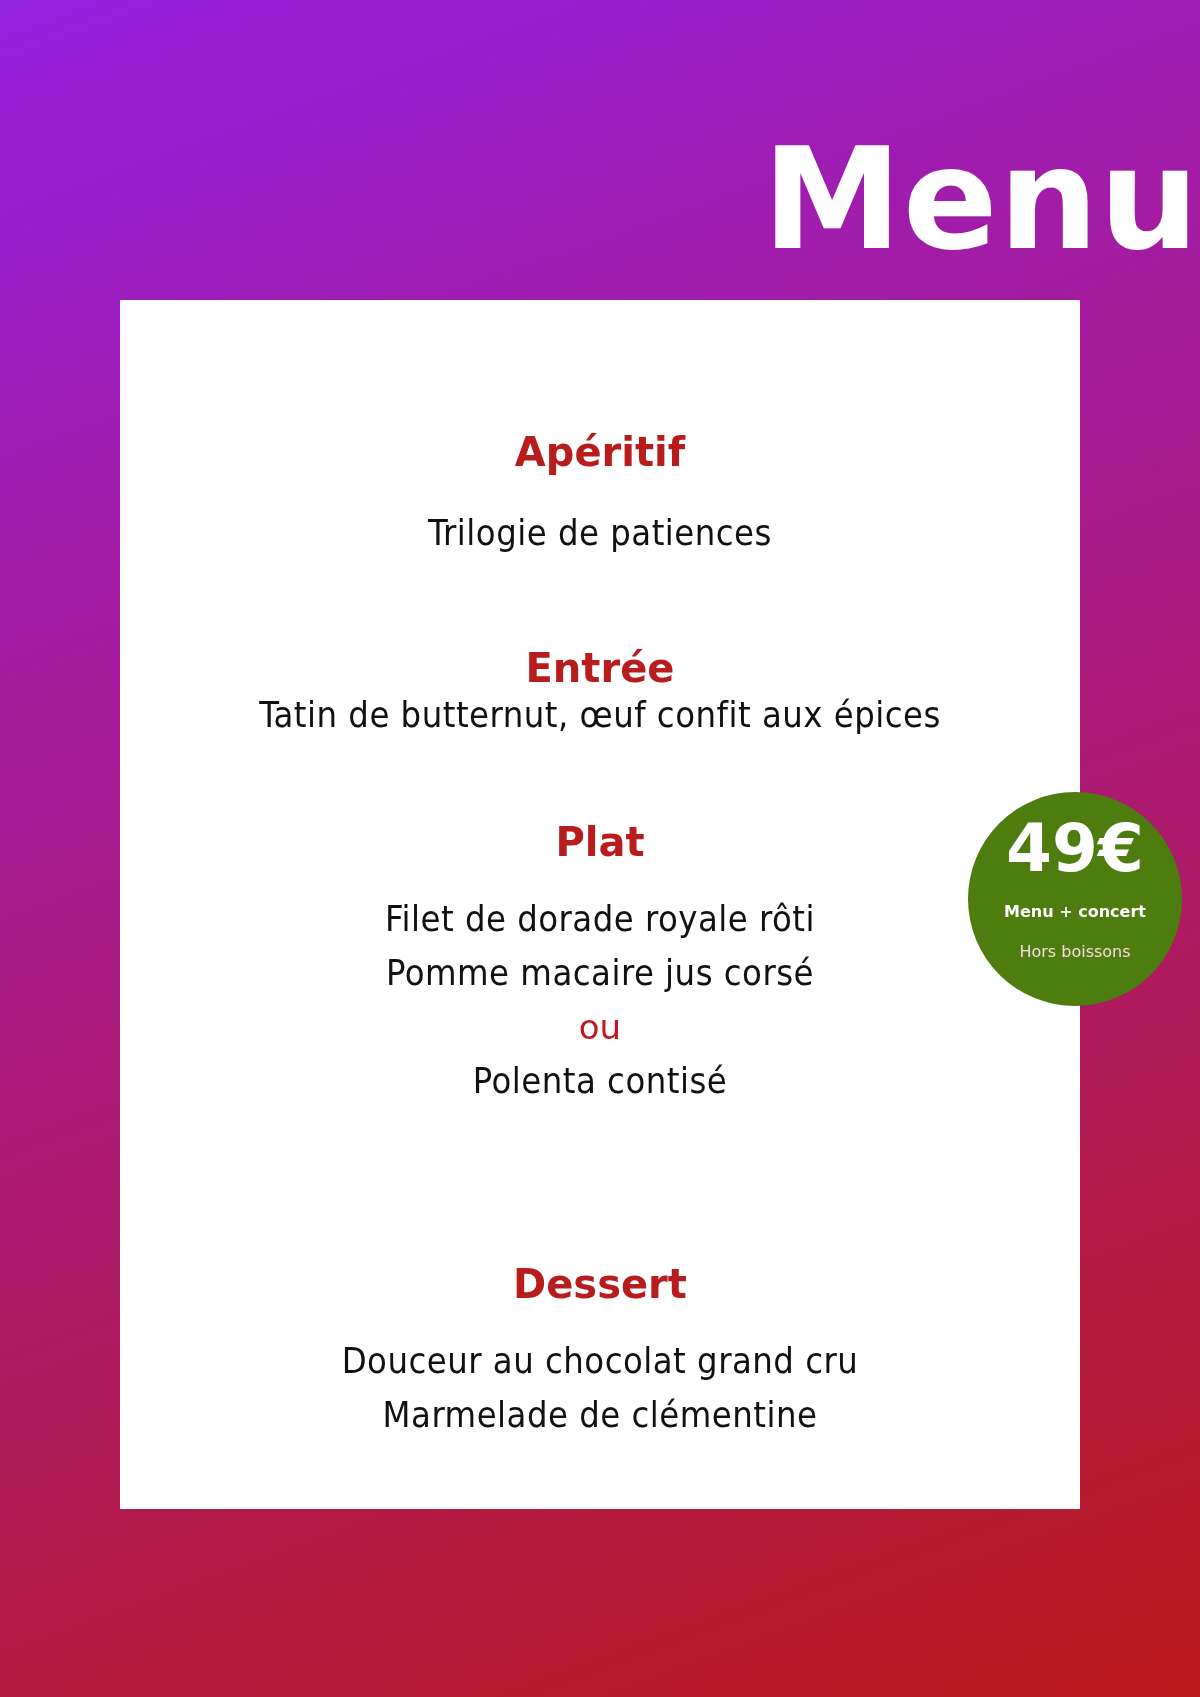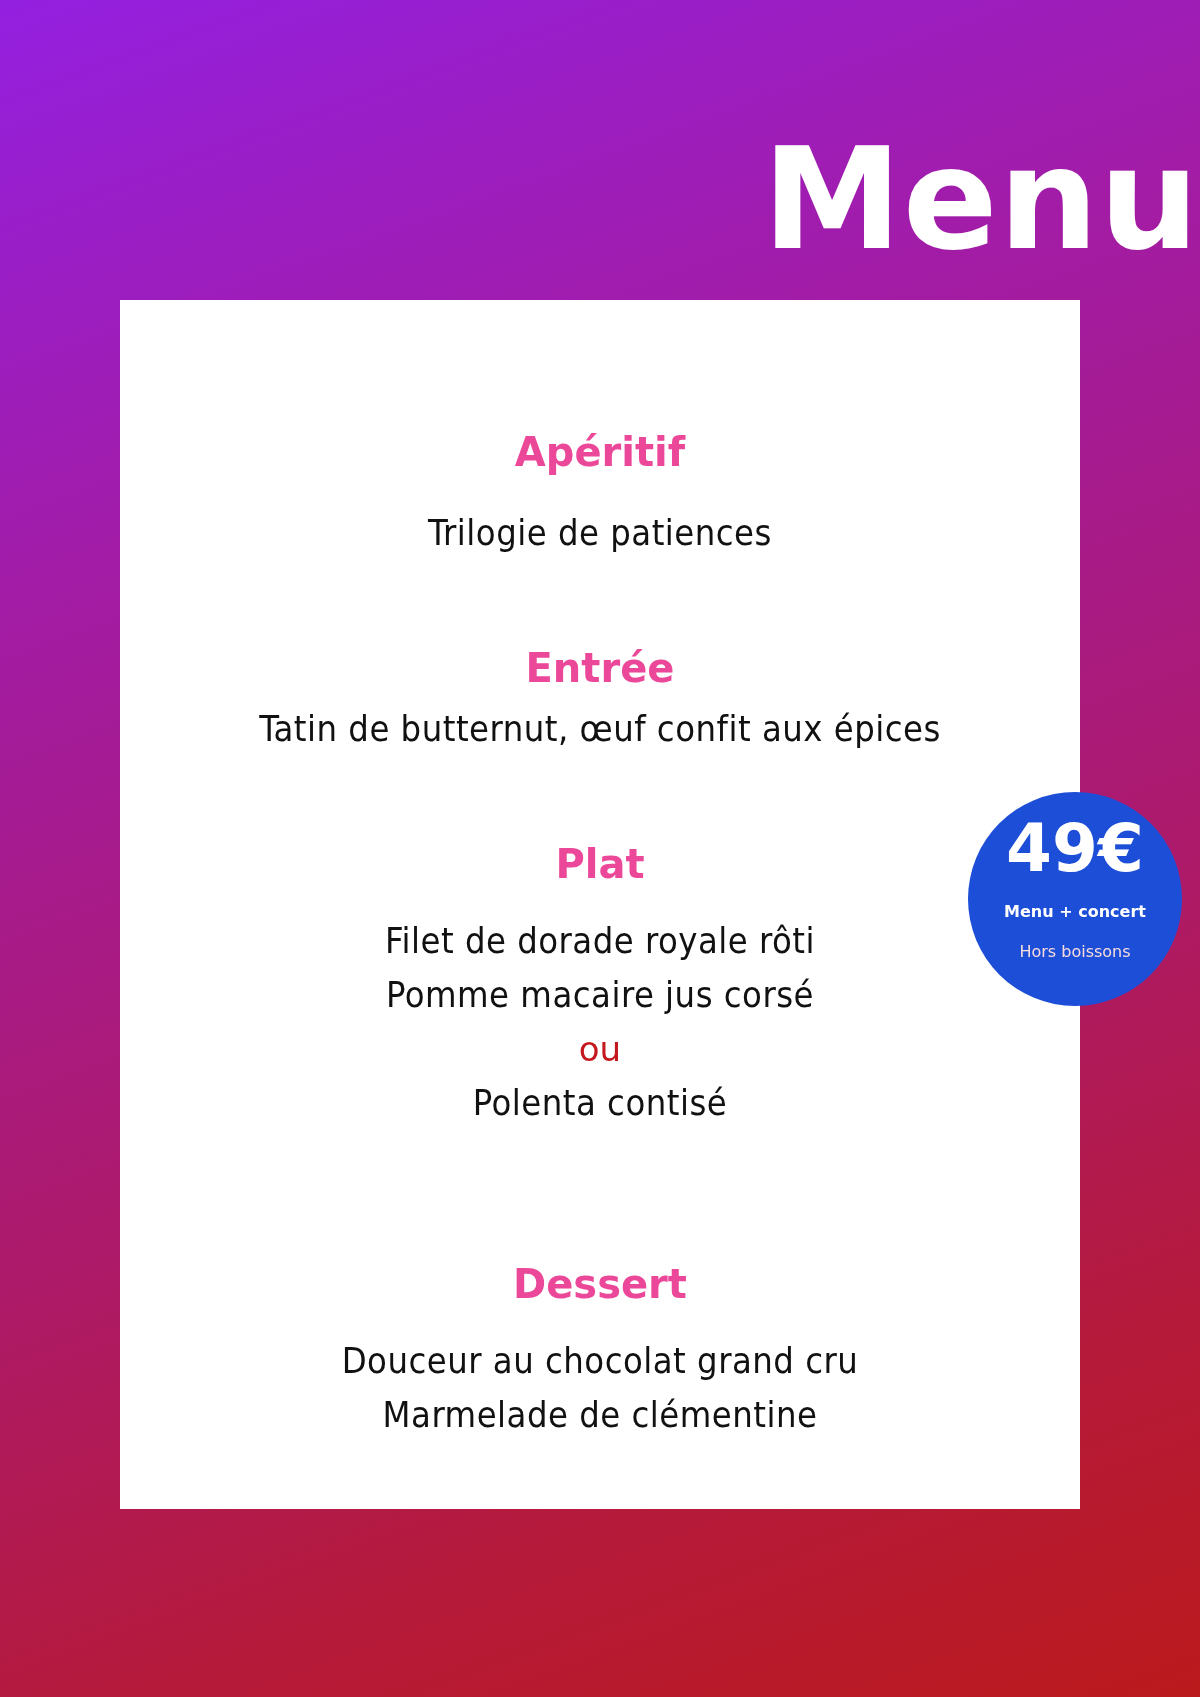--- a/index.html
+++ b/index.html
@@ -13,32 +13,32 @@
       text-align: right; color: #ffffff;
       font-family: "DejaVu Sans", sans-serif; font-weight: bold;
       font-size: 140px; line-height: 1; letter-spacing: 1px;
     }
     .card {
       position: absolute; left: 120px; top: 300px; width: 960px; height: 1209px;
       background: #ffffff;
     }
     .section { position: absolute; left: 0; right: 0; text-align: center; }
     .sec-title {
-      color: #ec4899; font-family: "DejaVu Sans", sans-serif; font-weight: bold;
+      color: #b91c1c; font-family: "DejaVu Sans", sans-serif; font-weight: bold;
       font-size: 40px; line-height: 1;
     }
     .item {
       color: #111111; font-family: "DejaVu Sans", sans-serif; font-weight: normal;
       font-size: 36px; line-height: 54px; letter-spacing: 0.5px;
       font-stretch: condensed;
     }
     .or { color: #c4161c; font-family: "DejaVu Sans", sans-serif; font-size: 34px; line-height: 54px; }
     .badge {
       position: absolute; left: 968px; top: 792px; width: 214px; height: 214px;
-      border-radius: 50%; background: #1d4ed8; color: #ffffff; text-align: center; text-decoration: underline;
+      border-radius: 50%; background: #4d7c0f; color: #ffffff; text-align: center; text-decoration: underline;
     }
     .badge-price {
       position: absolute; left: 0; right: 0; top: 24px;
       font-family: "DejaVu Sans", sans-serif; font-weight: bold; font-size: 66px; line-height: 1;
     }
     .badge-label {
       position: absolute; left: 0; right: 0; top: 110px;
       font-family: "DejaVu Sans", sans-serif; font-weight: bold; font-size: 16px;
     }
     .badge-note {
@@ -52,24 +52,24 @@
 <div class="title">Menu</div>
 
 <div class="card">
   <div class="section" style="top:132px;">
     <div class="sec-title">Apéritif</div>
     <div class="item" style="margin-top:34px;">Trilogie de patiences</div>
   </div>
 
   <div class="section" style="top:348px;">
     <div class="sec-title">Entrée</div>
-    <div class="item" style="margin-top:14px;">Tatin de butternut, œuf confit aux épices</div>
+    <div class="item" style="">Tatin de butternut, œuf confit aux épices</div>
   </div>
 
-  <div class="section" style="top:544px;">
+  <div class="section" style="top:522px;">
     <div class="sec-title">Plat</div>
     <div class="item" style="margin-top:30px;">Filet de dorade royale rôti</div>
     <div class="item">Pomme macaire jus corsé</div>
     <div class="or">ou</div>
     <div class="item">Polenta contisé</div>
   </div>
 
   <div class="section" style="top:964px;">
     <div class="sec-title">Dessert</div>
     <div class="item" style="margin-top:30px;">Douceur au chocolat grand cru</div>

